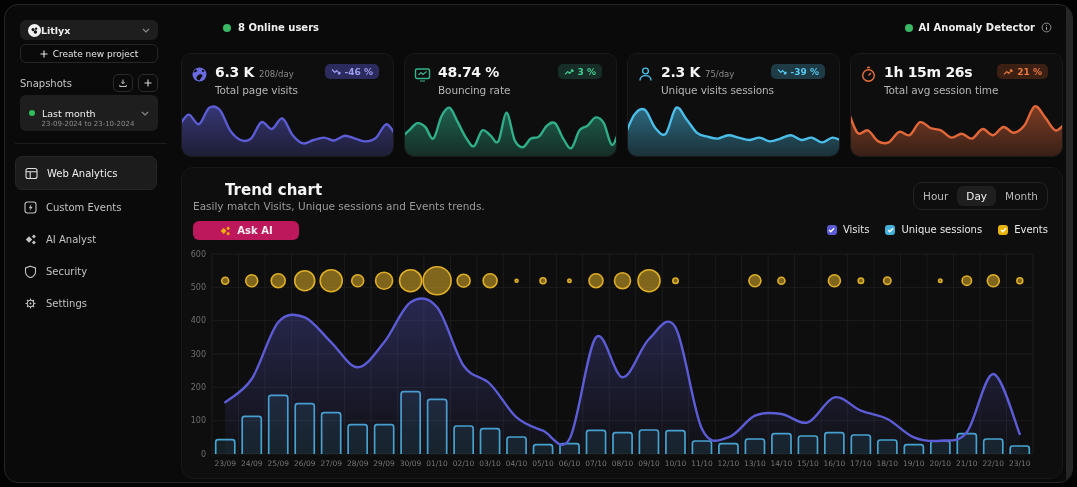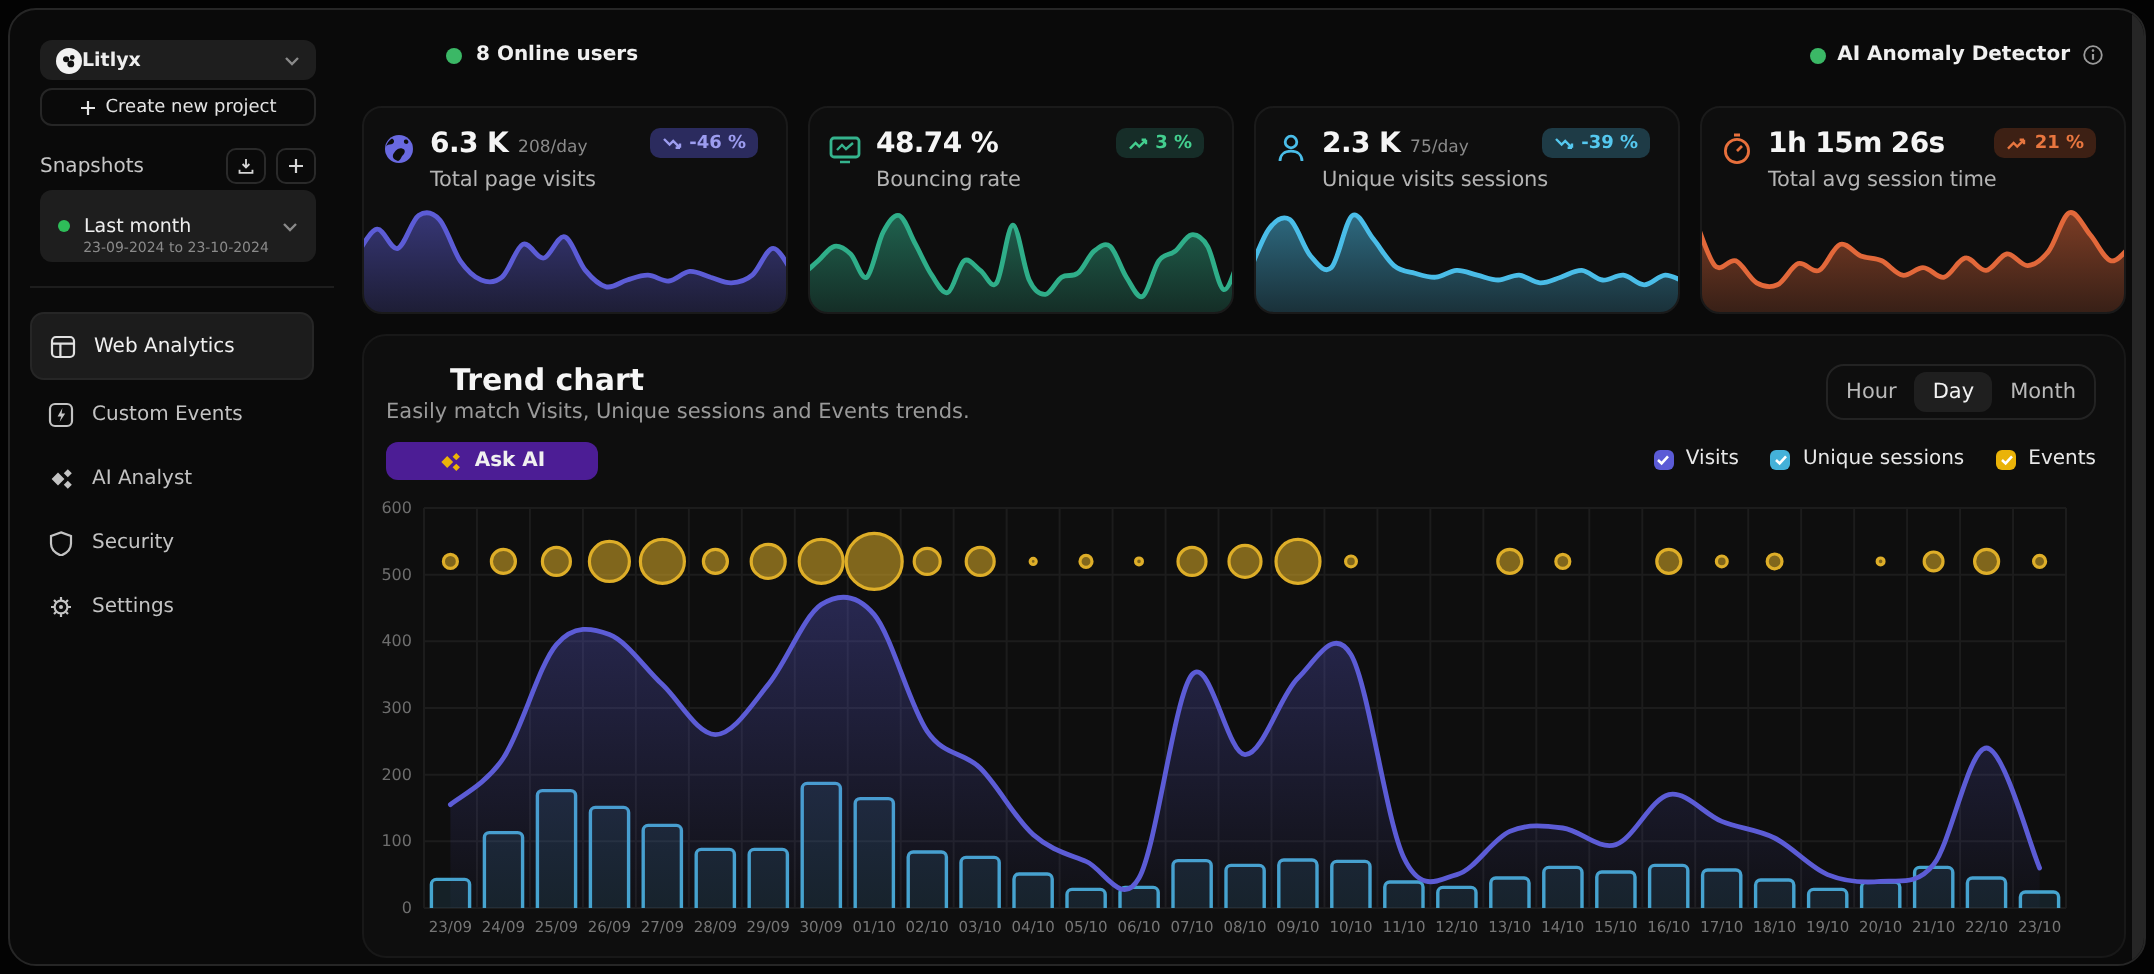--- a/index.html
+++ b/index.html
@@ -37,21 +37,21 @@
 .card-value-row { position:absolute; left:33px; top:10px; display:flex; align-items:baseline; gap:5px; }
 .card-value { font-size:14px; font-weight:bold; color:#f5f5f5; letter-spacing:-0.3px; }
 .card-per { font-size:8.5px; color:#8a8a8a; }
 .card-label { position:absolute; left:33px; top:30px; font-size:10.5px; color:#b4b4b4; letter-spacing:-0.1px; }
 .badge { position:absolute; right:14px; top:10px; height:15px; border-radius:5px; display:flex; align-items:center; gap:4px; padding:0 6px; font-size:9px; font-weight:bold; }
 .spark { position:absolute; left:0; right:0; bottom:0; height:56px; }
 
 .panel { position:absolute; left:176px; top:162px; width:882px; height:312px; background:#0e0e0e; border:1px solid #181818; border-radius:12px; overflow:hidden; }
 .panel-title { position:absolute; left:11px; top:13px; font-size:15px; font-weight:bold; color:#f5f5f5;margin-left:32px; }
 .panel-sub { position:absolute; left:11px; top:32px; font-size:10.5px; color:#9a9a9a; }
-.askai { position:absolute; left:11px; top:53px; width:106px; height:19px; background:#4c1d95; border-radius:6px; display:flex; align-items:center; justify-content:center; gap:6px; color:#f0f0f0; font-size:10px; font-weight:bold; }
+.askai { position:absolute; left:11px; top:53px; width:106px; height:19px; background:#be185d; border-radius:6px; display:flex; align-items:center; justify-content:center; gap:6px; color:#f0f0f0; font-size:10px; font-weight:bold; }
 .modes { position:absolute; right:14px; top:14px; height:28px; border:1px solid #232323; border-radius:9px; display:flex; align-items:center; padding:0 0; }
 .mode { padding:4px 9px; font-size:10.5px; color:#b9b9b9; border-radius:6px; }
 .mode.active { background:#1f1f1f; color:#f2f2f2; }
 .legend { position:absolute; right:14px; top:56px; display:flex; align-items:center; gap:16px; }
 .legend-item { display:flex; align-items:center; gap:6px; }
 .legend-box { width:10px; height:10px; border-radius:3px; display:flex; align-items:center; justify-content:center; }
 .legend-label { font-size:10px; color:#e8e8e8; }
 #trend-svg { position:absolute; left:0; top:78px; }
 </style>
 </head>

